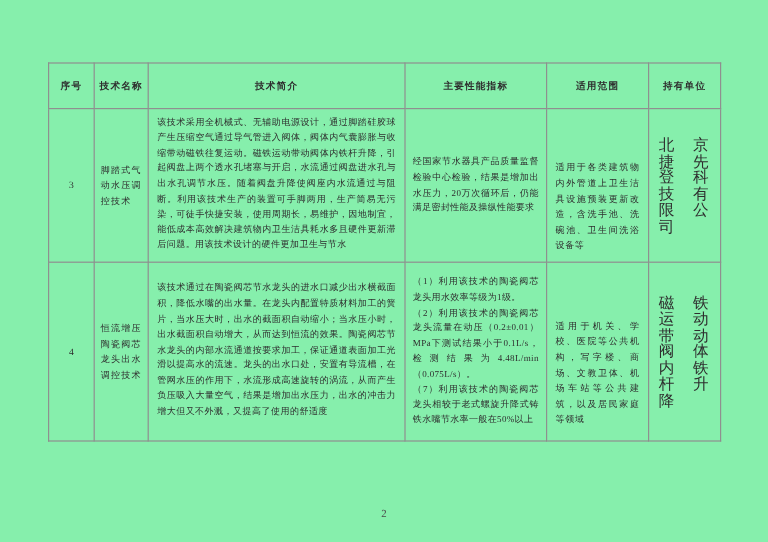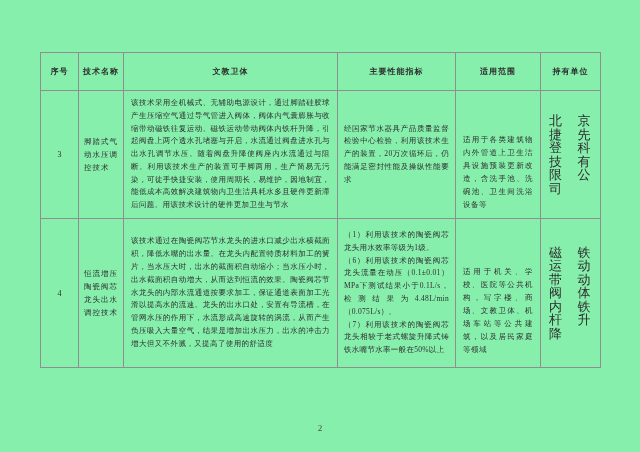--- a/index.html
+++ b/index.html
@@ -102,56 +102,56 @@
       <col style="width:45px">
       <col style="width:214px">
       <col style="width:118px">
       <col style="width:85px">
       <col style="width:60px">
     </colgroup>
     <thead>
       <tr>
         <th>序号</th>
         <th>技术名称</th>
-        <th>文教卫体</th>
+        <th>技术简介</th>
         <th>主要性能指标</th>
         <th>适用范围</th>
         <th>持有单位</th>
       </tr>
     </thead>
     <tbody>
       <tr class="row-3">
         <td class="c-no">3</td>
         <td class="c-name">
           <div>脚踏式气动水压调控技术</div>
         </td>
         <td class="c-intro">
           <div>该技术采用全机械式、无辅助电源设计，通过脚踏硅胶球产生压缩空气通过导气管进入阀体，阀体内气囊膨胀与收缩带动磁铁往复运动。磁铁运动带动阀体内铁杆升降，引起阀盘上两个透水孔堵塞与开启，水流通过阀盘进水孔与出水孔调节水压。随着阀盘升降使阀座内水流通过与阻断。利用该技术生产的装置可手脚两用，生产简易无污染，可徒手快捷安装，使用周期长，易维护，因地制宜，能低成本高效解决建筑物内卫生洁具耗水多且硬件更新滞后问题。用该技术设计的硬件更加卫生与节水</div>
         </td>
         <td class="c-ind">
-          <div class="para">经国家节水器具产品质量监督检验中心检验，利用该技术生产的装置，20万次循环后，仍能满足密封性能及操纵性能要求</div>
+          <div class="para">经国家节水器具产品质量监督检验中心检验，结果是增加出水压力，20万次循环后，仍能满足密封性能及操纵性能要求</div>
         </td>
         <td class="c-scope">
           <div>适用于各类建筑物内外管道上卫生洁具设施预装更新改造，含洗手池、洗碗池、卫生间洗浴设备等</div>
         </td>
         <td class="c-unit">
           <div>北京捷先登科技有限公司</div>
         </td>
       </tr>
       <tr class="row-4">
         <td class="c-no">4</td>
         <td class="c-name">
           <div>恒流增压陶瓷阀芯龙头出水调控技术</div>
         </td>
         <td class="c-intro">
           <div>该技术通过在陶瓷阀芯节水龙头的进水口减少出水横截面积，降低水嘴的出水量。在龙头内配置特质材料加工的簧片，当水压大时，出水的截面积自动缩小；当水压小时，出水截面积自动增大，从而达到恒流的效果。陶瓷阀芯节水龙头的内部水流通道按要求加工，保证通道表面加工光滑以提高水的流速。龙头的出水口处，安置有导流槽，在管网水压的作用下，水流形成高速旋转的涡流，从而产生负压吸入大量空气，结果是增加出水压力，出水的冲击力增大但又不外溅，又提高了使用的舒适度</div>
         </td>
         <td class="c-ind">
           <div class="para">（1）利用该技术的陶瓷阀芯龙头用水效率等级为1级。</div>
-          <div class="para">（6）利用该技术的陶瓷阀芯龙头流量在动压（0.1±0.01）MPa下测试结果小于0.1L/s，检测结果为4.48L/min（0.075L/s）。</div>
+          <div class="para">（2）利用该技术的陶瓷阀芯龙头流量在动压（0.2±0.01）MPa下测试结果小于0.1L/s，检测结果为4.48L/min（0.075L/s）。</div>
           <div class="para">（7）利用该技术的陶瓷阀芯龙头相较于老式螺旋升降式铸铁水嘴节水率一般在50%以上</div>
         </td>
         <td class="c-scope">
           <div>适用于机关、学校、医院等公共机构，写字楼、商场、文教卫体、机场车站等公共建筑，以及居民家庭等领域</div>
         </td>
         <td class="c-unit">
           <div>磁铁运动带动阀体内铁杆升降</div>
         </td>
       </tr>
     </tbody>

